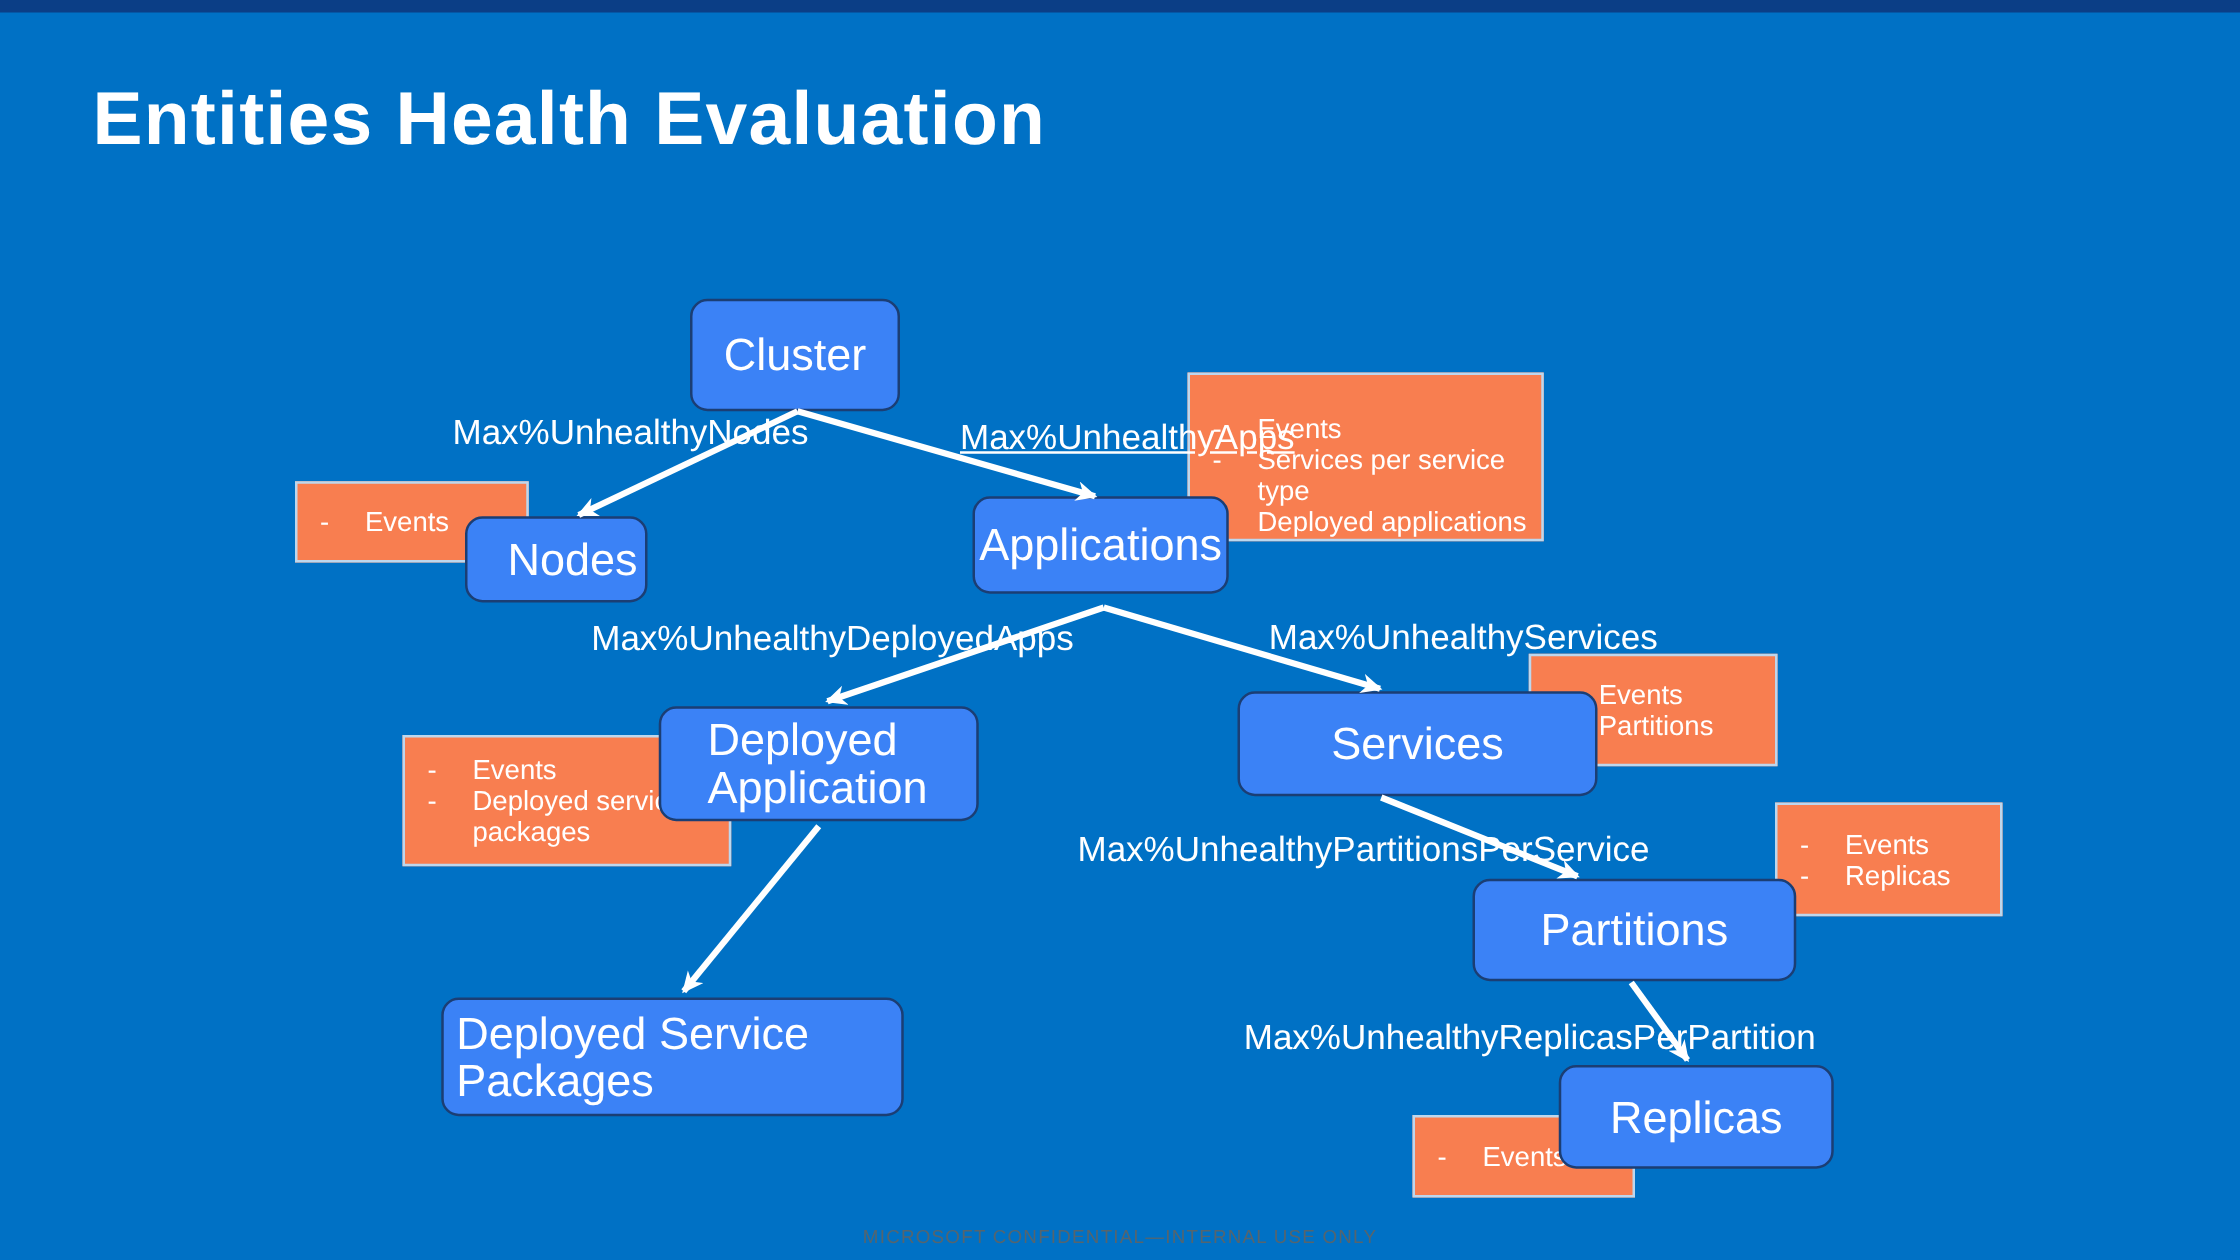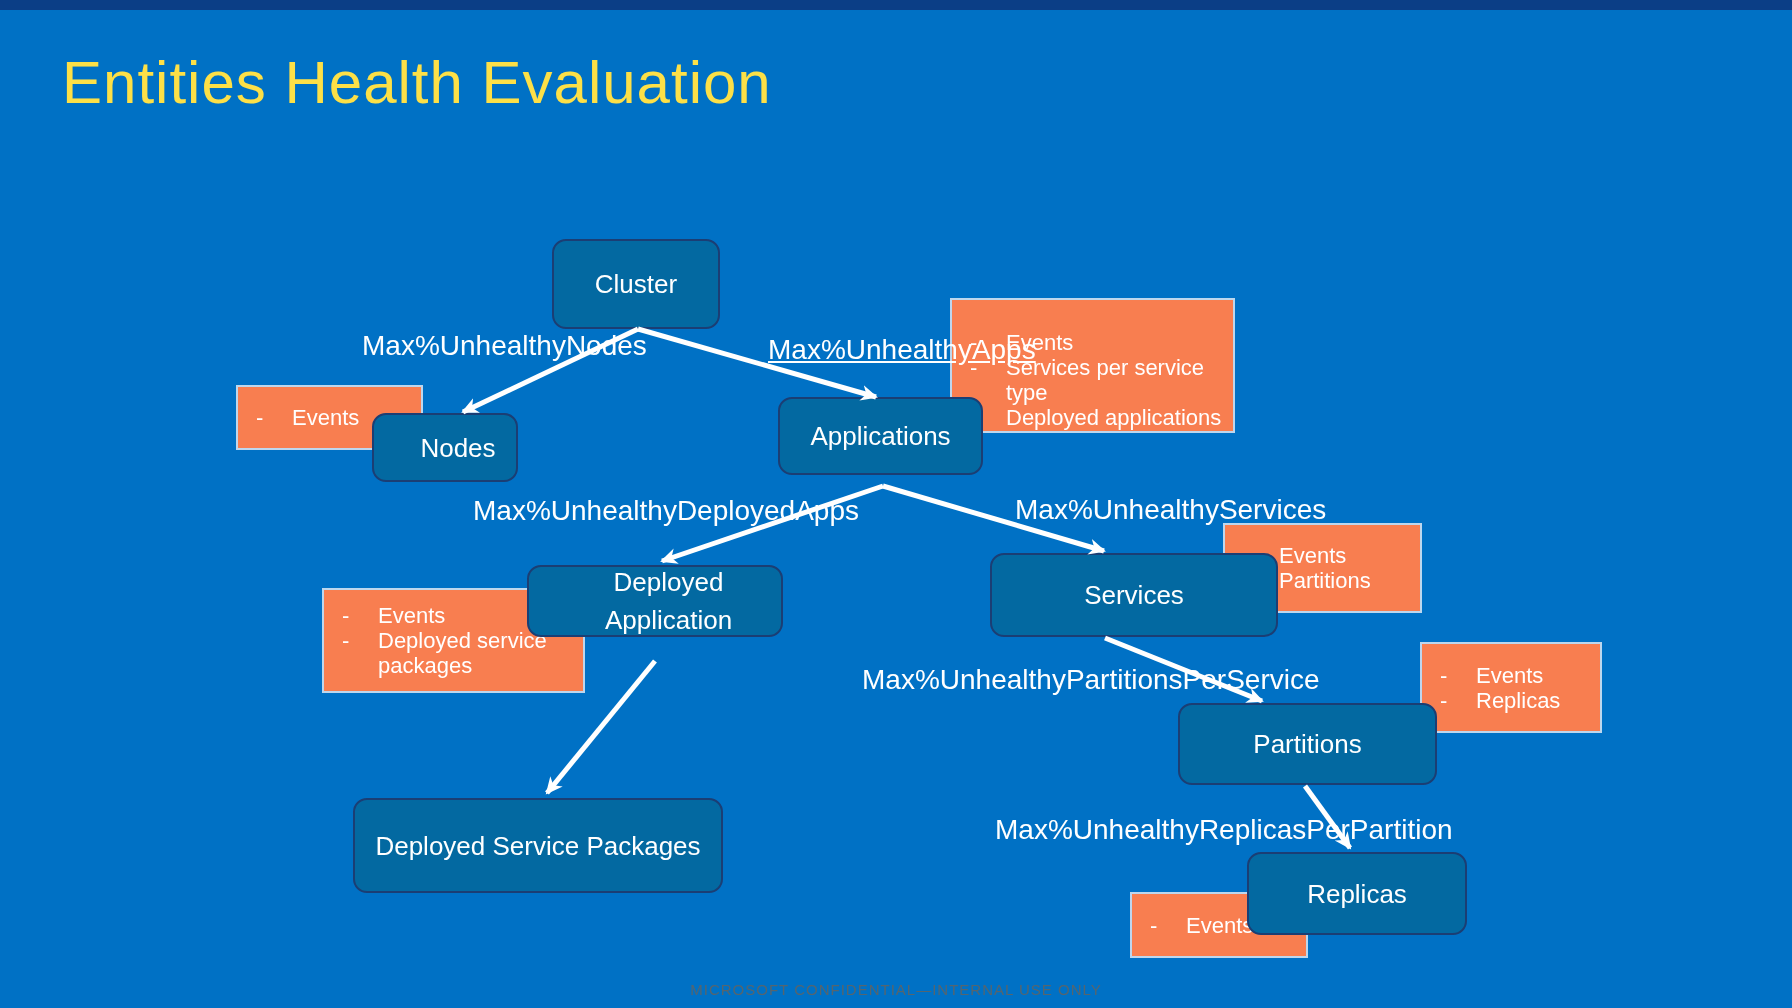--- a/index.html
+++ b/index.html
@@ -4,29 +4,29 @@
 <style>
   html,body{margin:0;padding:0;background:#0a3f7d;}
   .slide{
     position:relative;width:1792px;height:1008px;overflow:hidden;
     background:#0071c5;
     font-family:"Liberation Sans", sans-serif;
     color:#ffffff;
   }
   .topbar{position:absolute;left:0;top:0;width:100%;height:10px;background:#0b3e86;}
   .title{
-    position:absolute;left:62px;top:48px;margin:0;
-    font-size:60px;font-weight:400;letter-spacing:1px;color:#fde047;
+    position:absolute;left:62px;top:48px;margin:12px;
+    font-size:60px;font-weight:700;letter-spacing:1px;color:#ffffff;
   }
   .arrows{position:absolute;left:0;top:0;width:1792px;height:1008px;z-index:3;pointer-events:none;}
   .gbox{
     position:absolute;z-index:2;
-    background:#0369a1;border:2px solid #1b3e74;border-radius:14px;
+    background:#3b82f6;border:2px solid #1b3e74;border-radius:14px;
     display:flex;align-items:center;justify-content:center;
-    text-align:center;font-size:26px;line-height:38px;color:#ffffff;
+    font-size:36px;line-height:38px;color:#ffffff;
     box-sizing:border-box;padding:4px 10px;
   }
   .note{
     position:absolute;z-index:1;
     background:#f87e50;border:2px solid #bdd7ee;
     display:flex;flex-direction:column;justify-content:center;
     box-sizing:border-box;padding:8px 10px 8px 18px;
     font-size:22px;line-height:25px;color:#ffffff;
   }
   .note-row{display:flex;align-items:flex-start;}
@@ -125,21 +125,21 @@
 
   <div class="gbox" style="left:552px;top:239px;width:168px;height:90px;">
     <span>Cluster</span>
   </div>
   <div class="gbox" style="left:372px;top:413px;width:146px;height:69px;padding-left:36px;">
     <span>Nodes</span>
   </div>
   <div class="gbox" style="left:778px;top:397px;width:205px;height:78px;">
     <span>Applications</span>
   </div>
-  <div class="gbox" style="left:527px;top:565px;width:256px;height:72px;padding-left:37px;">
+  <div class="gbox" style="left:527px;top:565px;width:256px;height:92px;padding-left:37px;">
     <span>Deployed Application</span>
   </div>
   <div class="gbox" style="left:990px;top:553px;width:288px;height:84px;">
     <span>Services</span>
   </div>
   <div class="gbox" style="left:353px;top:798px;width:370px;height:95px;">
     <span>Deployed Service Packages</span>
   </div>
   <div class="gbox" style="left:1178px;top:703px;width:259px;height:82px;">
     <span>Partitions</span>

